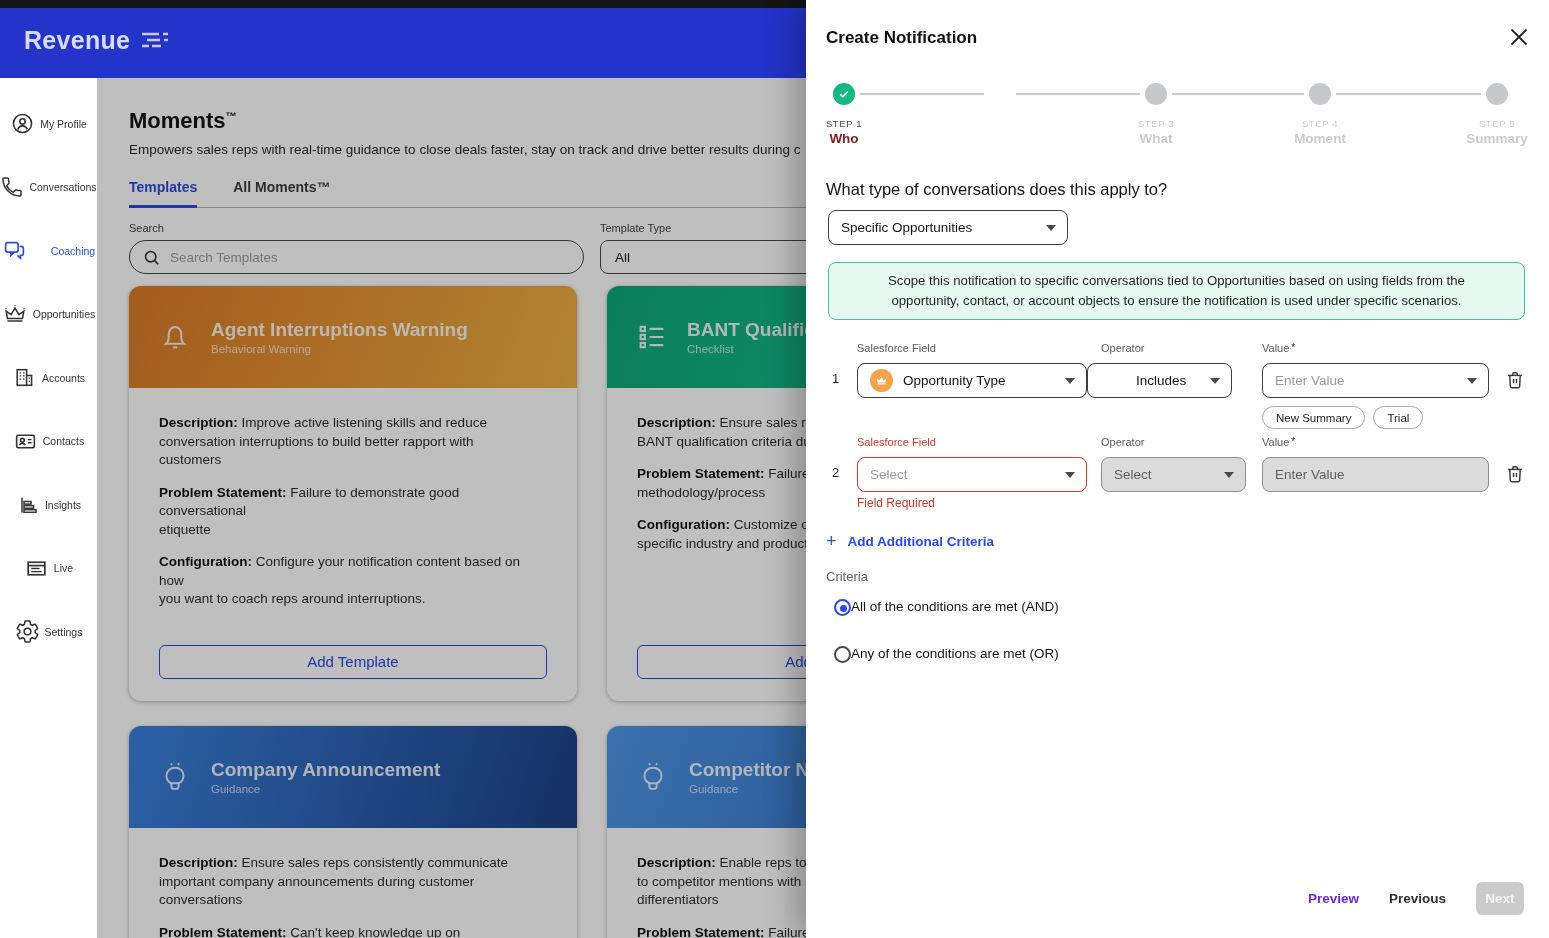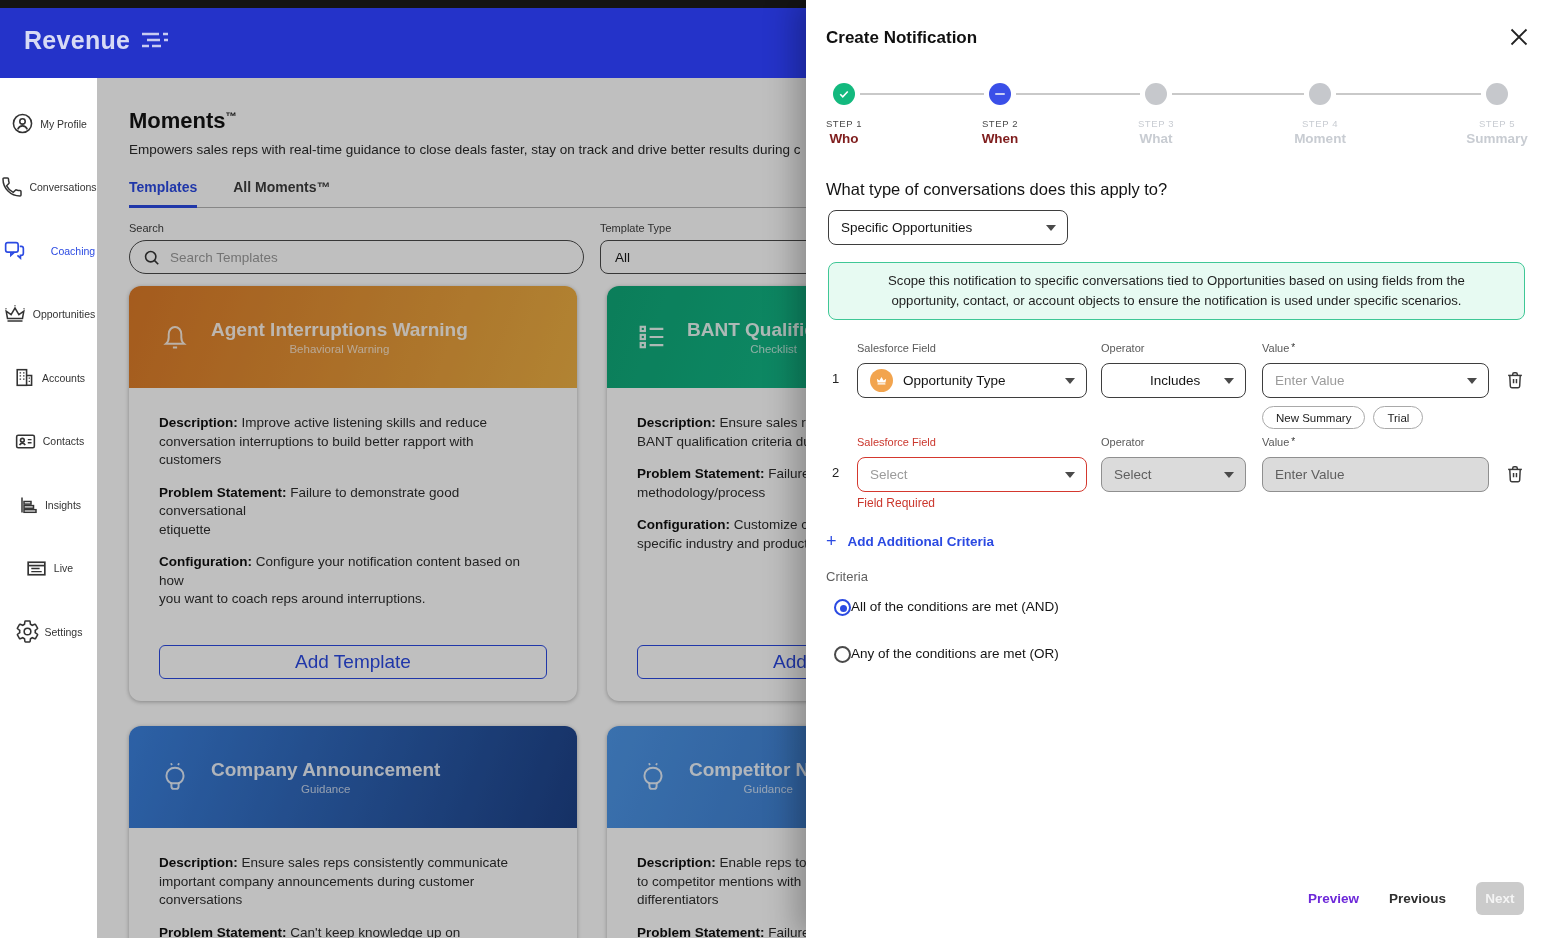--- a/index.html
+++ b/index.html
@@ -39,27 +39,27 @@
   .type-box { width:250px; height:34px; border:1px solid #4a4a4a; border-radius:8px; display:flex; align-items:center; padding:0 14px; font-size:13.5px; color:#161616; background:#fff; }
 
   .cards { margin-top:12px; display:grid; grid-template-columns:448px 448px; column-gap:30px; row-gap:25px; }
   .card { width:448px; height:415px; border-radius:12px; overflow:hidden; background:#fff; box-shadow:0 1px 4px rgba(0,0,0,.3); }
   .card-head { height:102px; display:flex; align-items:center; padding:0 28px; gap:18px; }
   .head-orange { background:linear-gradient(110deg,#DC7A28,#EDB044); }
   .head-green  { background:linear-gradient(110deg,#0FA878,#17C795); }
   .head-blue   { background:linear-gradient(110deg,#3C82DE,#1D4187); }
   .head-lblue  { background:linear-gradient(110deg,#4E97E8,#2F67B9); }
   .card-title { font-size:19px; font-weight:bold; color:rgba(255,255,255,.9); }
-  .card-sub { margin-top:2px; font-size:11.5px; color:rgba(255,255,255,.72);text-align:center; }
+  .card-sub { margin-top:2px; font-size:11.5px; color:rgba(255,255,255,.72); }
   .card-body { position:relative; height:313px; padding:26px 30px; font-size:13.5px; line-height:18.5px; color:#2e2e2e; }
   .card-body p { margin-bottom:14px; }
   .card-body b { color:#111; }
   .frag { white-space:pre-line; }
   .card-btn { position:absolute; left:30px; right:30px; bottom:22px; height:34px; border:1px solid #2B4AE2; border-radius:6px; background:#fff;
-    color:#2B4AE2; font-size:19px; display:flex; align-items:center; justify-content:center; cursor:pointer; }
+    color:#2B4AE2; font-size:15px; display:flex; align-items:center; justify-content:center; cursor:pointer; }
 
   
   .backdrop { position:absolute; left:97px; top:78px; width:1452px; height:860px; background:rgba(0,0,0,.25); z-index:5; }
 
   
   .modal { position:absolute; left:806px; top:0; width:743px; height:938px; background:#fff; z-index:10;
     box-shadow:-10px 0 30px rgba(0,0,0,.28); }
   .m-title { position:absolute; left:20px; top:28px; font-size:17px; font-weight:bold; color:#101010; }
   .m-close { position:absolute; left:701px; top:25px; width:24px; height:24px; cursor:pointer; }
 
@@ -344,27 +344,20 @@
 
     <div class="step" style="left:-22px; top:83px;">
       <div class="circ done">
         <svg width="12" height="12" viewBox="0 0 24 24" fill="none" stroke="#fff" stroke-width="3.2">
             <path d="M4.5 12.5l5 5L19.5 7"></path>
           </svg>
       </div>
       <div class="s-step">STEP 1</div>
       <div class="s-name">Who</div>
     </div>
-    <div class="step" style="left:134px; top:83px;">
-      <div class="circ active">
-          <div class="dash"></div>
-        </div>
-      <div class="s-step">STEP 2</div>
-      <div class="s-name">When</div>
-    </div>
     <div class="step todo" style="left:290px; top:83px;">
       <div class="circ todo"></div>
       <div class="s-step">STEP 3</div>
       <div class="s-name">What</div>
     </div>
     <div class="step todo" style="left:454px; top:83px;">
       <div class="circ todo"></div>
       <div class="s-step">STEP 4</div>
       <div class="s-name">Moment</div>
     </div>
@@ -394,21 +387,21 @@
     <div class="field" style="left:51px; top:363px; width:230px;">
       <span class="crown-badge">
         <svg width="13" height="13" viewBox="0 0 24 24" fill="#fff">
             <path d="M4.6 15.8L3.4 8.6l4.7 3.5L12 5.6l3.9 6.5 4.7-3.5-1.2 7.2z"></path>
             <rect x="4.6" y="17.3" width="14.8" height="2" rx="1"></rect>
           </svg>
       </span>
       <span>Opportunity Type</span>
       <span class="caret"></span>
     </div>
-    <div class="field" style="left:295px; top:363px; width:145px;padding-left:48px;">
+    <div class="field" style="left:281px; top:363px; width:145px;padding-left:48px;">
       <span>Includes</span>
       <span class="caret"></span>
     </div>
     <div class="field" style="left:456px; top:363px; width:227px;">
       <span class="ph">Enter Value</span>
       <span class="caret"></span>
     </div>
     <svg class="trash" style="left:698px; top:368px;" viewBox="0 0 24 24" fill="none" stroke="#3a3a3a" stroke-width="1.6">
         <path d="M4.5 7h15"></path>
         <path d="M9.5 7V5.6c0-.9.7-1.6 1.6-1.6h1.8c.9 0 1.6.7 1.6 1.6V7"></path>

